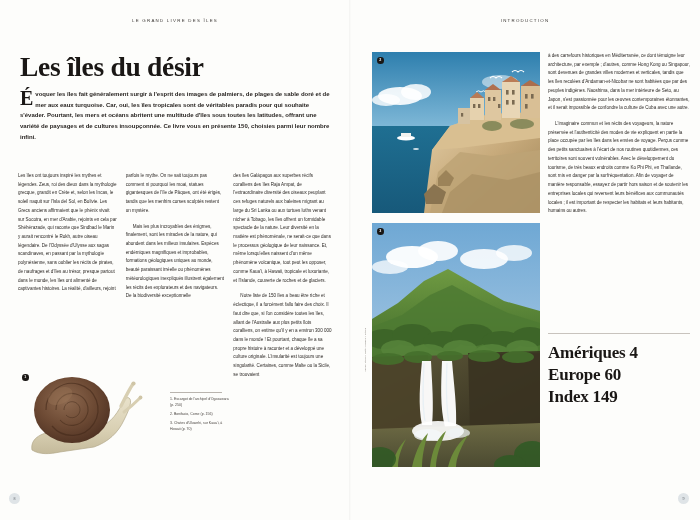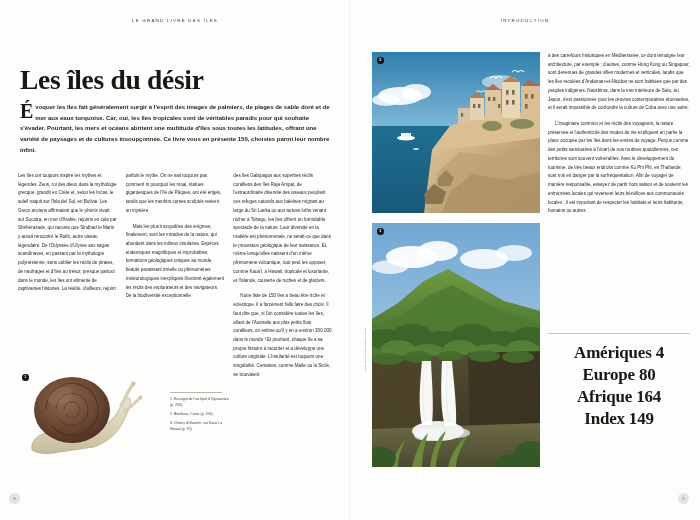--- a/index.html
+++ b/index.html
@@ -22,21 +22,21 @@
     display: flex;
   }
   .page {
     position: relative;
     height: 520px;
     background: #fdfdfb;
     box-sizing: border-box;
   }
   .page-left {
     width: 350px;
-    padding: 38px 18px 18px 18px;
+    padding: 25px 18px 18px 18px;
   }
   .page-right {
     width: 350px;
     padding: 30px 18px 18px 18px;
   }
   .gutter {
     position: absolute;
     left: 349px;
     top: 0;
     width: 2px;
@@ -231,21 +231,21 @@
   }
   .right-text p { margin: 0 0 7px 0; }
   .right-text p.indent { text-indent: 7px; }
 
   
   .toc {
     position: absolute;
     left: 548px;
     top: 333px;
     width: 142px;
-    text-align: center;
+    text-align: left;
   }
   .toc-rule {
     width: 142px;
     height: 1px;
     background: #c8c3bd;
     margin-bottom: 8px;
   }
   .toc-line {
     font-family: "Liberation Serif", serif;
     font-weight: 700;
@@ -498,18 +498,17 @@
   <div class="credit-vert">Adobe Stock / Getty Images / iStock</div>
 
   <div class="right-text">
     <p>à des carrefours historiques en Méditerranée, ce dont témoigne leur architecture, par exemple ; d'autres, comme Hong Kong ou Singapour, sont devenues de grandes villes modernes et verticales, tandis que les îles reculées d'Andaman-et-Nicobar ne sont habitées que par des peuples indigènes. Naoshima, dans la mer intérieure de Seto, au Japon, s'est passionnée pour les œuvres contemporaines étonnantes, et il serait impossible de confondre la culture de Cuba avec une autre.</p>
     <p class="indent">L'imaginaire commun et les récits des voyageurs, la nature préservée et l'authenticité des modes de vie expliquent en partie la place occupée par les îles dans les envies de voyage. Perçus comme des petits sanctuaires à l'écart de nos routines quotidiennes, ces territoires sont souvent vulnérables. Avec le développement du tourisme, de très beaux endroits comme Ko Phi Phi, en Thaïlande, sont mis en danger par la surfréquentation. Afin de voyager de manière responsable, essayez de partir hors saison et de soutenir les entreprises locales qui reversent leurs bénéfices aux communautés locales ; il est important de respecter les habitats et leurs habitants, humains ou autres.</p>
   </div>
 
   <div class="toc">
     <div class="toc-rule"></div>
     <div class="toc-line">Amériques 4</div>
-    <div class="toc-line">Europe 80</div>
-    <div class="toc-line">Afrique 164</div>
+    <div class="toc-line">Europe 60</div>
     <div class="toc-line">Index 149</div>
   </div>
 
 </div>
 
 </body></html>

